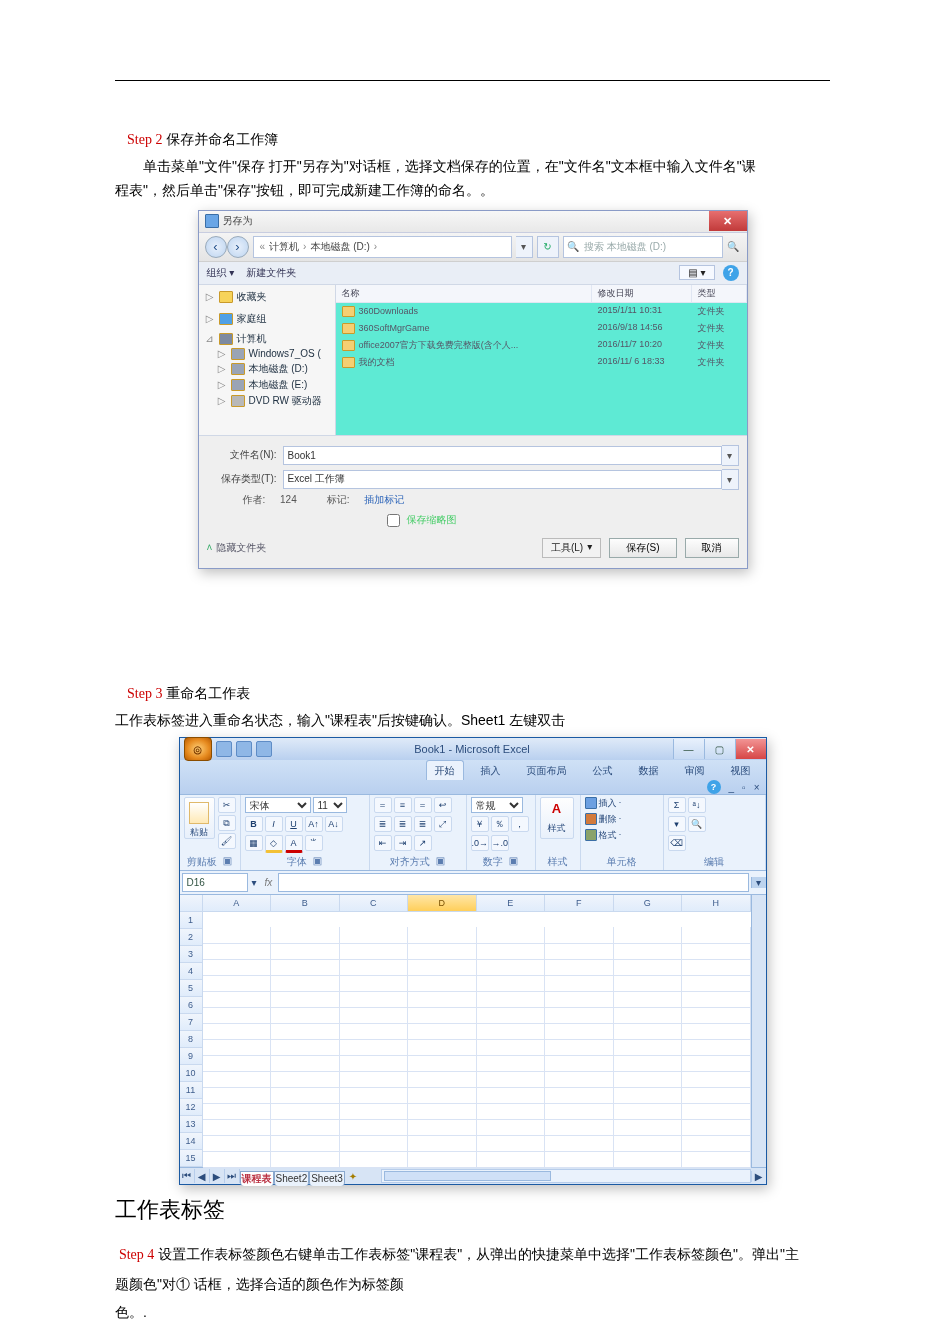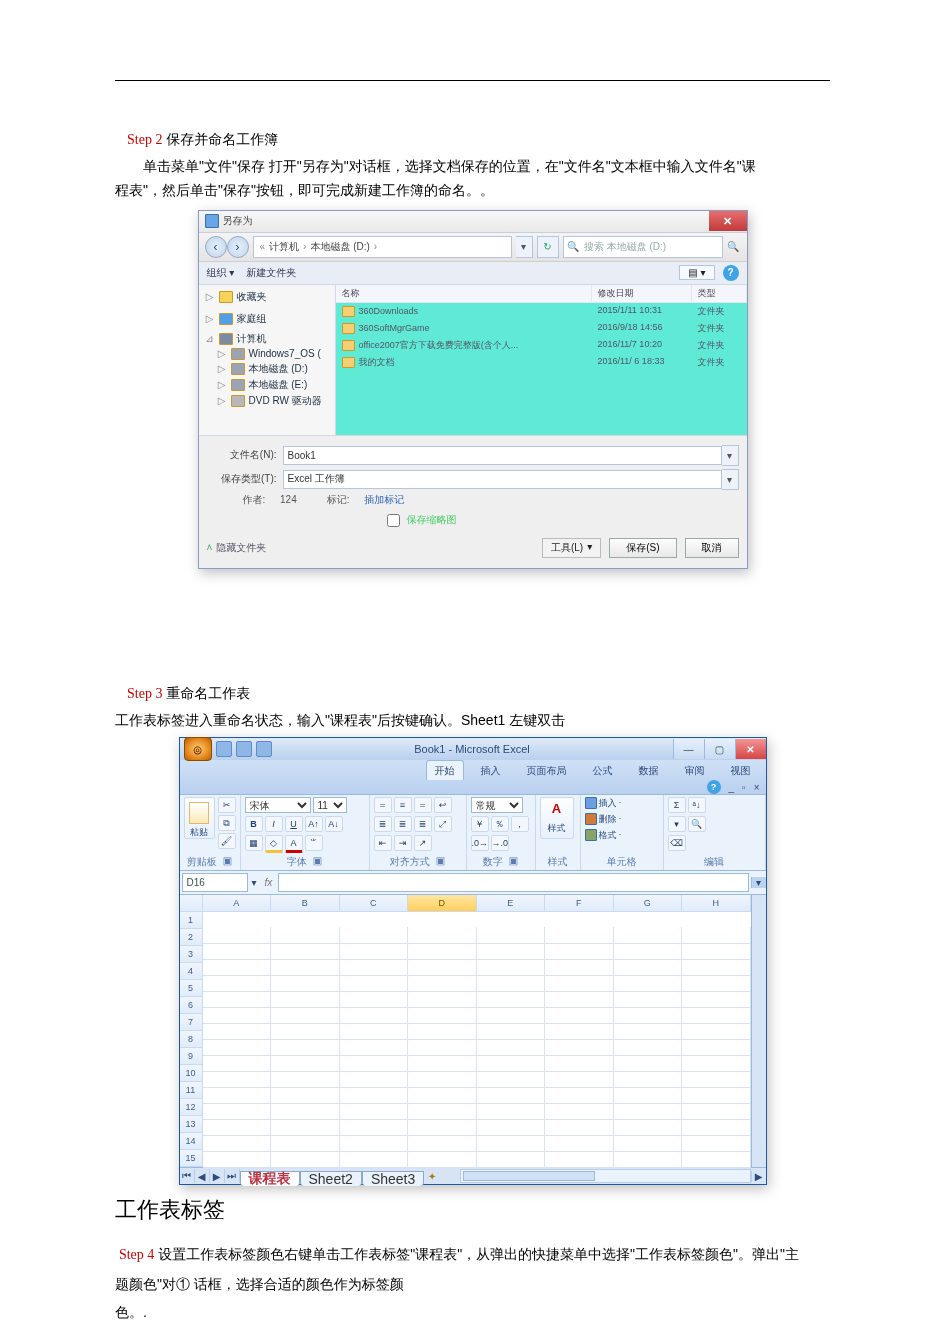--- a/index.html
+++ b/index.html
@@ -213,21 +213,21 @@
     font-size:9px; color:#3e5d8c;
   }
   .xlw .grid .colhdr.active{ background:linear-gradient(#ffe6a7,#ffcf5a); color:#7a5000; }
   .xlw .grid .cell {
     height:16px; border:1px solid #d9e3f4; border-top:none; border-left:none;
   }
   .xlw .grid .vscroll{ width:14px;border-left:1px solid #9ab9df;background:#d7e4f5; }
 
   .xlw .sheetrow { display:flex; align-items:center; background:#d7e4f5; border-top:1px solid #9ab9df; height:16px; }
   .xlw .sheetrow .navb { width:14px;height:14px;display:grid;place-items:center;color:#2c4d7d;border-right:1px solid #b7cdeb; }
-  .xlw .sheetrow .tab { padding:0 8px;height:14px;display:flex;align-items:center;border:1px solid #8aa8ce;border-bottom:none;background:#fff;font-size:14px;color:#333;border-radius:0 0 4px 4px;margin-top:4px; }
+  .xlw .sheetrow .tab { padding:0 1px;height:14px;display:flex;align-items:center;border:1px solid #8aa8ce;border-bottom:none;background:#fff;font-size:10px;color:#333;border-radius:0 0 4px 4px;margin-top:4px; }
   .xlw .sheetrow .tab.active{ background:#fff;color:#b34; font-weight:bold; }
   .xlw .sheetrow .tab.in { background:#eaf2fc; }
   .xlw .sheetrow .newtab{ width:16px;display:grid;place-items:center;color:#a57d00; }
   .xlw .sheetrow .hsb { flex:1; margin-left:20px; height:12px; background:#eaf2fc; border:1px solid #b7cdeb; position:relative; }
   .xlw .sheetrow .hsb .thumb{ position:absolute;left:2px;top:1px;width:45%;height:8px;background:#cfe0f7;border:1px solid #9ab9df; }
   .xlw .sheetrow .ra{ width:14px;display:grid;place-items:center;color:#2c4d7d;border-left:1px solid #b7cdeb; }
 
   .xlw .status { display:flex;align-items:center;justify-content:space-between;background:linear-gradient(#d7e4f5,#c4d8f1);border-top:1px solid #9ab9df;height:18px;font-size:9px;color:#2c4d7d;padding:0 4px; }
   .xlw .status .right{ display:flex;align-items:center;gap:4px; }
   .xlw .status .vbtn{ width:16px;height:12px;border:1px solid #9ab9df;background:#eaf2fc; }

